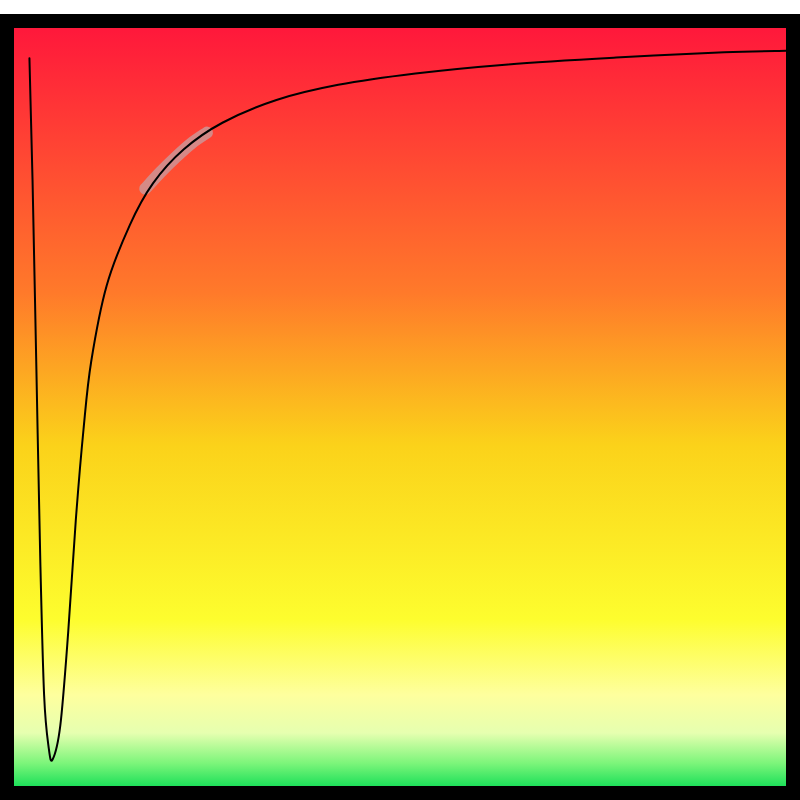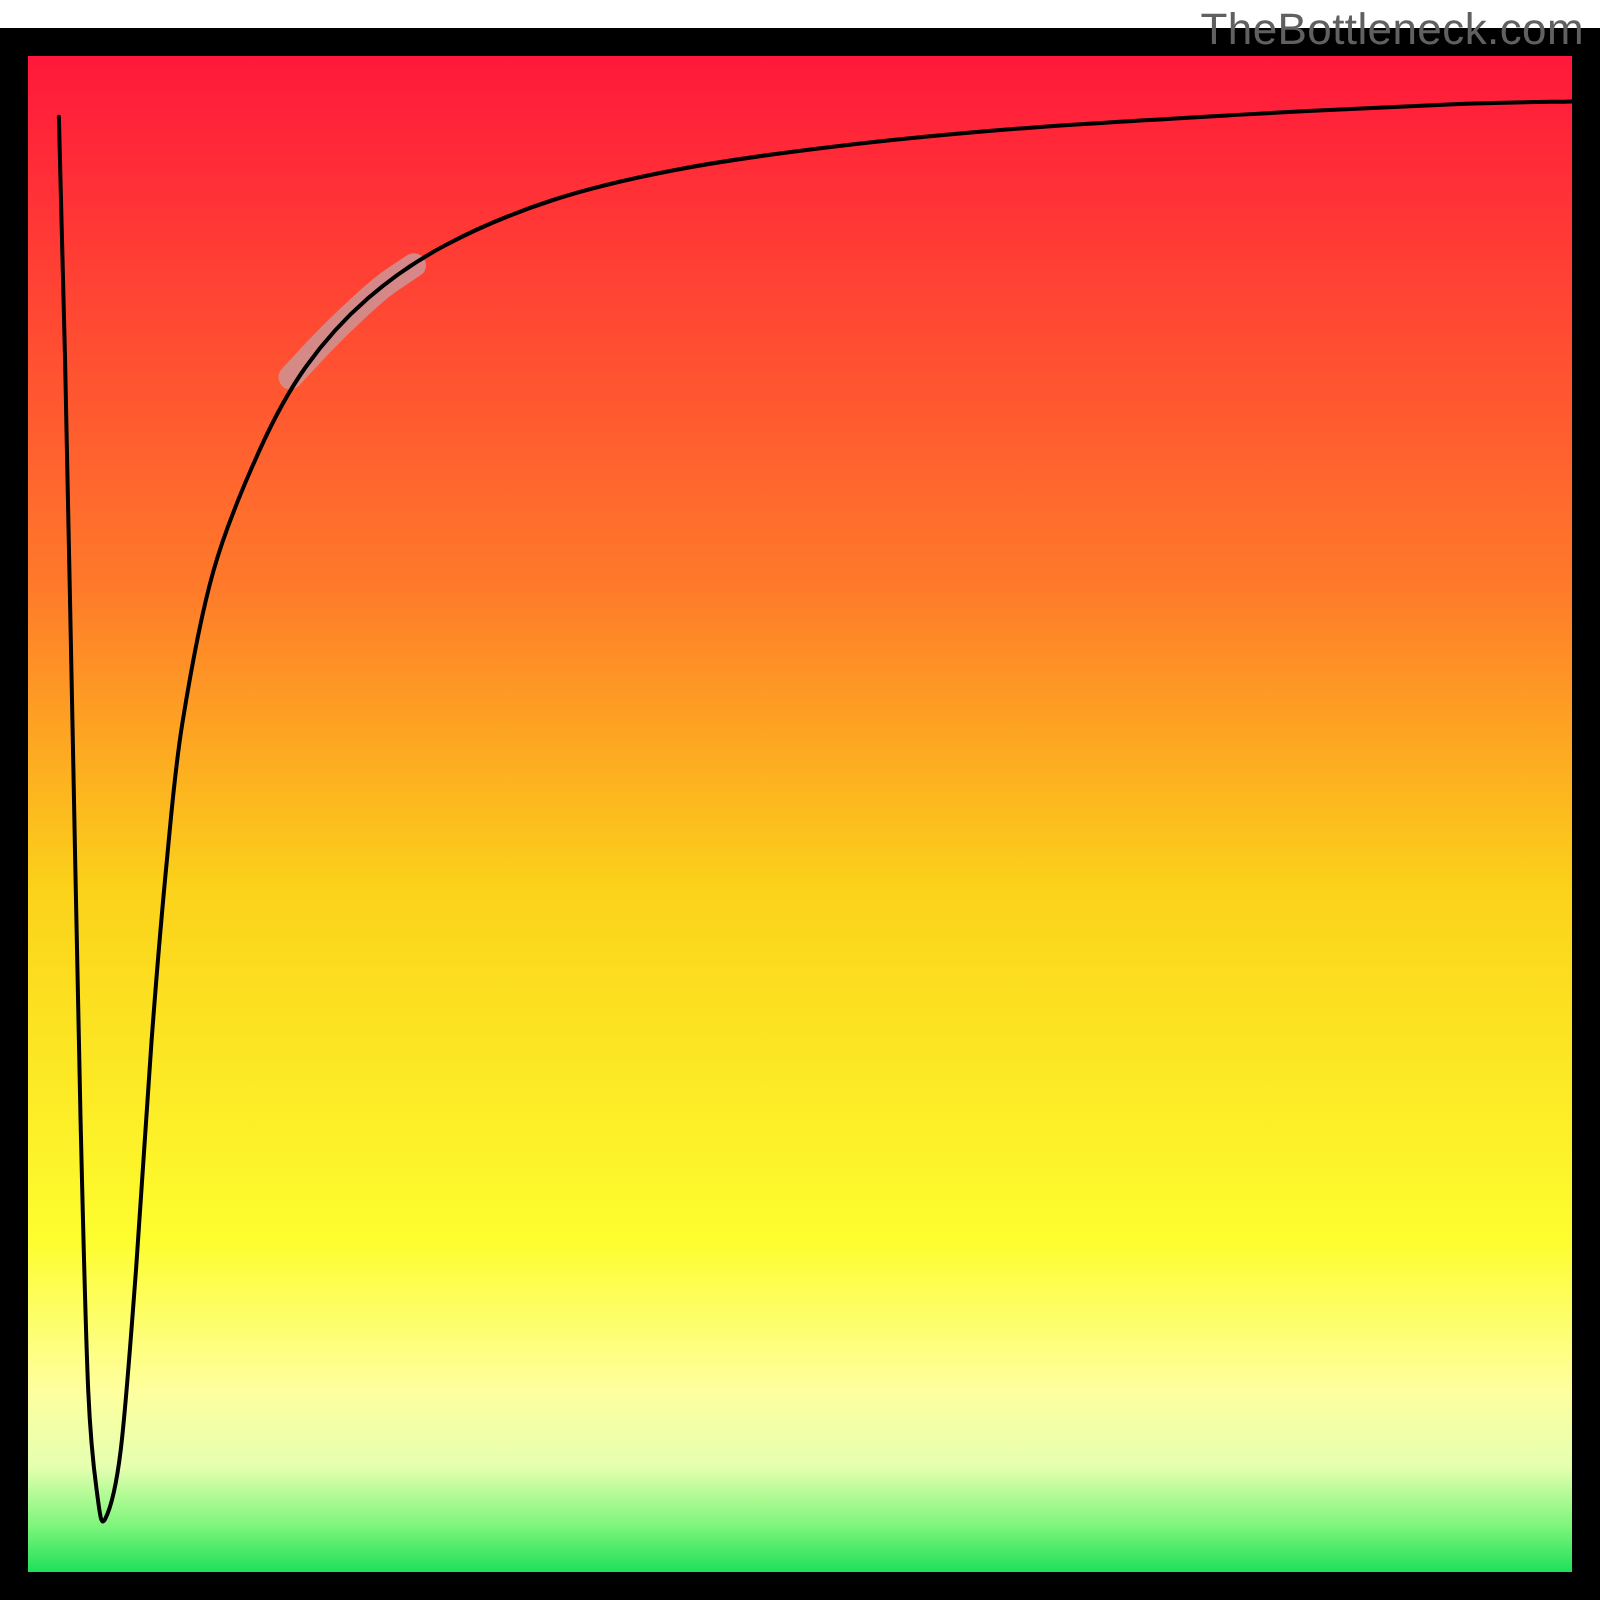--- a/index.html
+++ b/index.html
@@ -31,21 +31,20 @@
     top: 0;
     width: 800px;
     height: 800px;
     display: block;
   }
 </style>
 </head>
 <body>
 
 <div class="stage">
-  <div class="watermark">TheBottleneck.com</div>
   <svg class="chart" viewBox="0 0 800 800">
     <defs>
       <linearGradient id="bg-grad" x1="0" y1="0" x2="0" y2="1">
           <stop offset="0%" stop-color="#ff183b"></stop>
           <stop offset="35%" stop-color="#ff7a2a"></stop>
           <stop offset="55.00000000000001%" stop-color="#fbd21a"></stop>
           <stop offset="78%" stop-color="#fdfd2e"></stop>
           <stop offset="88%" stop-color="#feff9e"></stop>
           <stop offset="93%" stop-color="#e6ffb0"></stop>
           <stop offset="97%" stop-color="#7cf57a"></stop>

